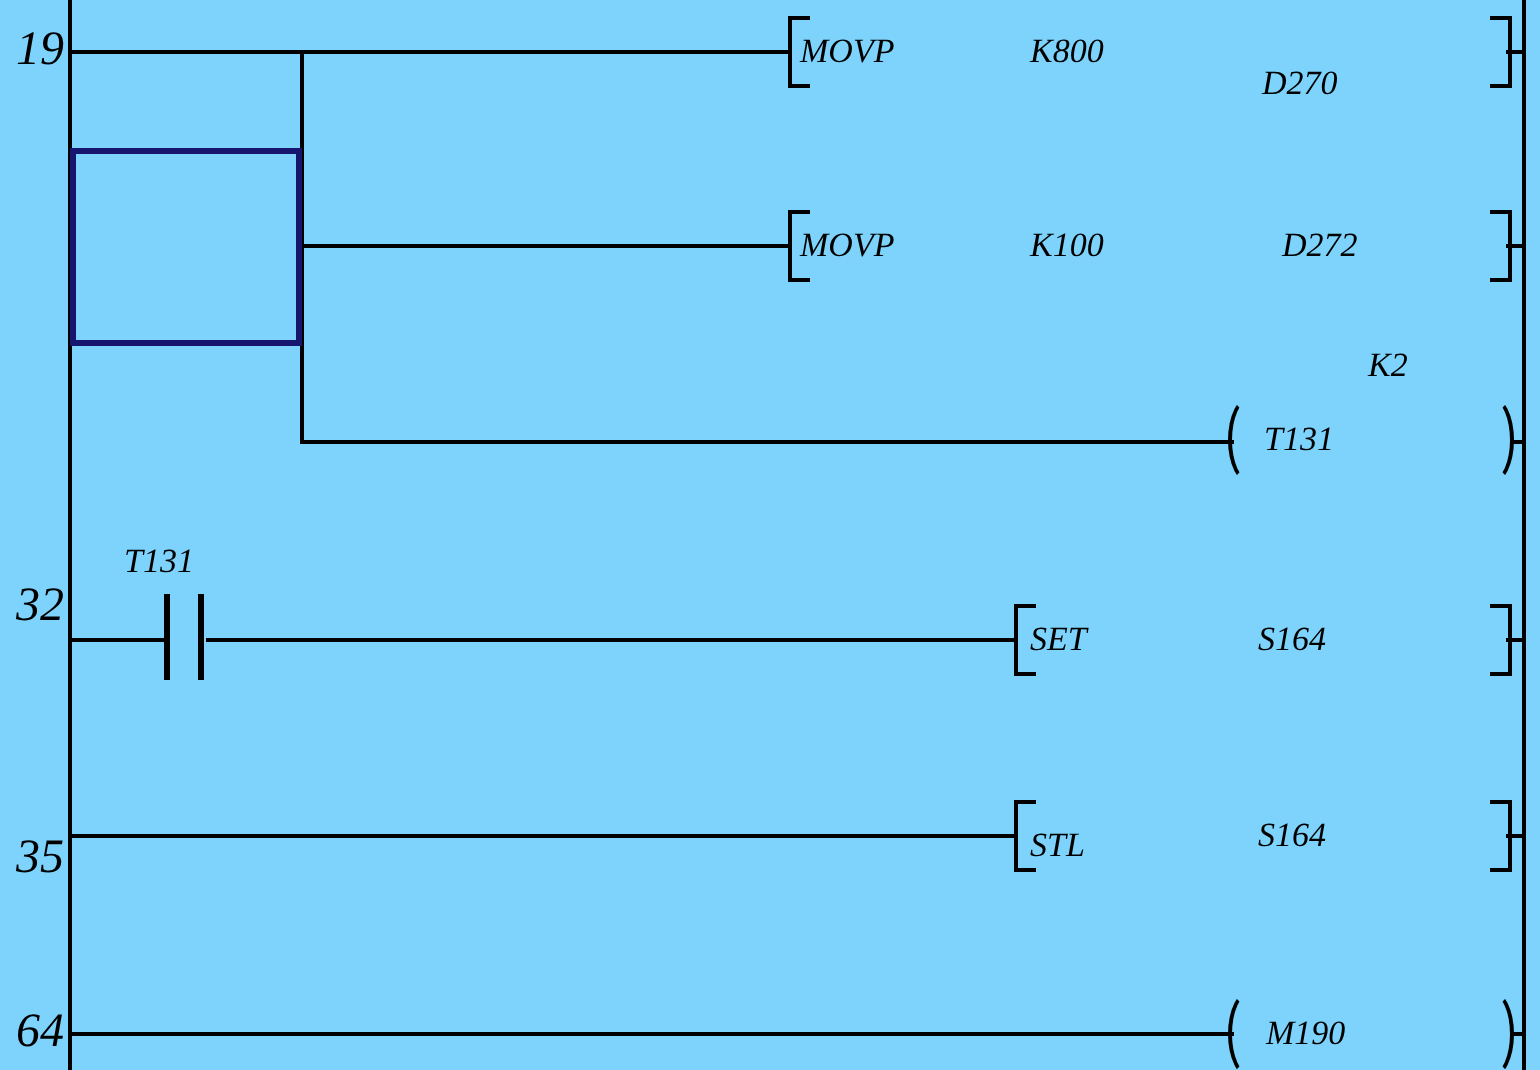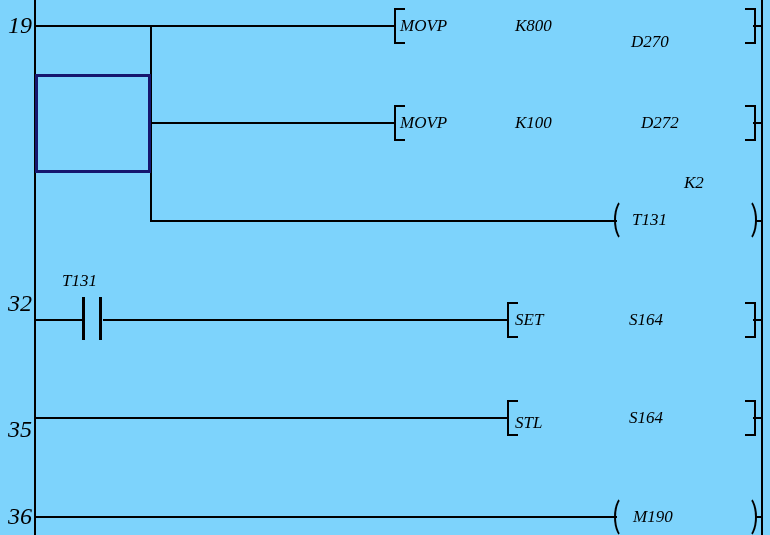--- a/index.html
+++ b/index.html
@@ -125,21 +125,21 @@
   <div class="step" style="top:405px;margin-top:12px;">35</div>
   <div class="hline" style="left:36px; top:417px; width:472px;"></div>
   <div class="group" style="left:507px; top:397px; width:249px; height:42px;">
     <div class="lbracket" style="left:0; top:3px;"></div>
     <div class="t" style="left:8px; top:14px;">STL</div>
     <div class="t" style="left:122px; top:9px;">S164</div>
     <div class="rbracket" style="left:238px; top:3px;"></div>
   </div>
   <div class="hline" style="left:753px; top:417px; width:9px;"></div>
 
-  <div class="step" style="top:504px;">36</div>
+  <div class="step" style="top:504px;">64</div>
   <div class="hline" style="left:36px; top:516px; width:581px;"></div>
   <div class="group" style="left:612px; top:491px; width:146px; height:50px;">
     <div class="lparen" style="left:2px; top:4px;"></div>
     <div class="t" style="left:21px; top:14px;text-align:center;">M190</div>
     <div class="rparen" style="left:123px; top:4px;"></div>
   </div>
   <div class="hline" style="left:755px; top:516px; width:7px;"></div>
 
 </div>
 

